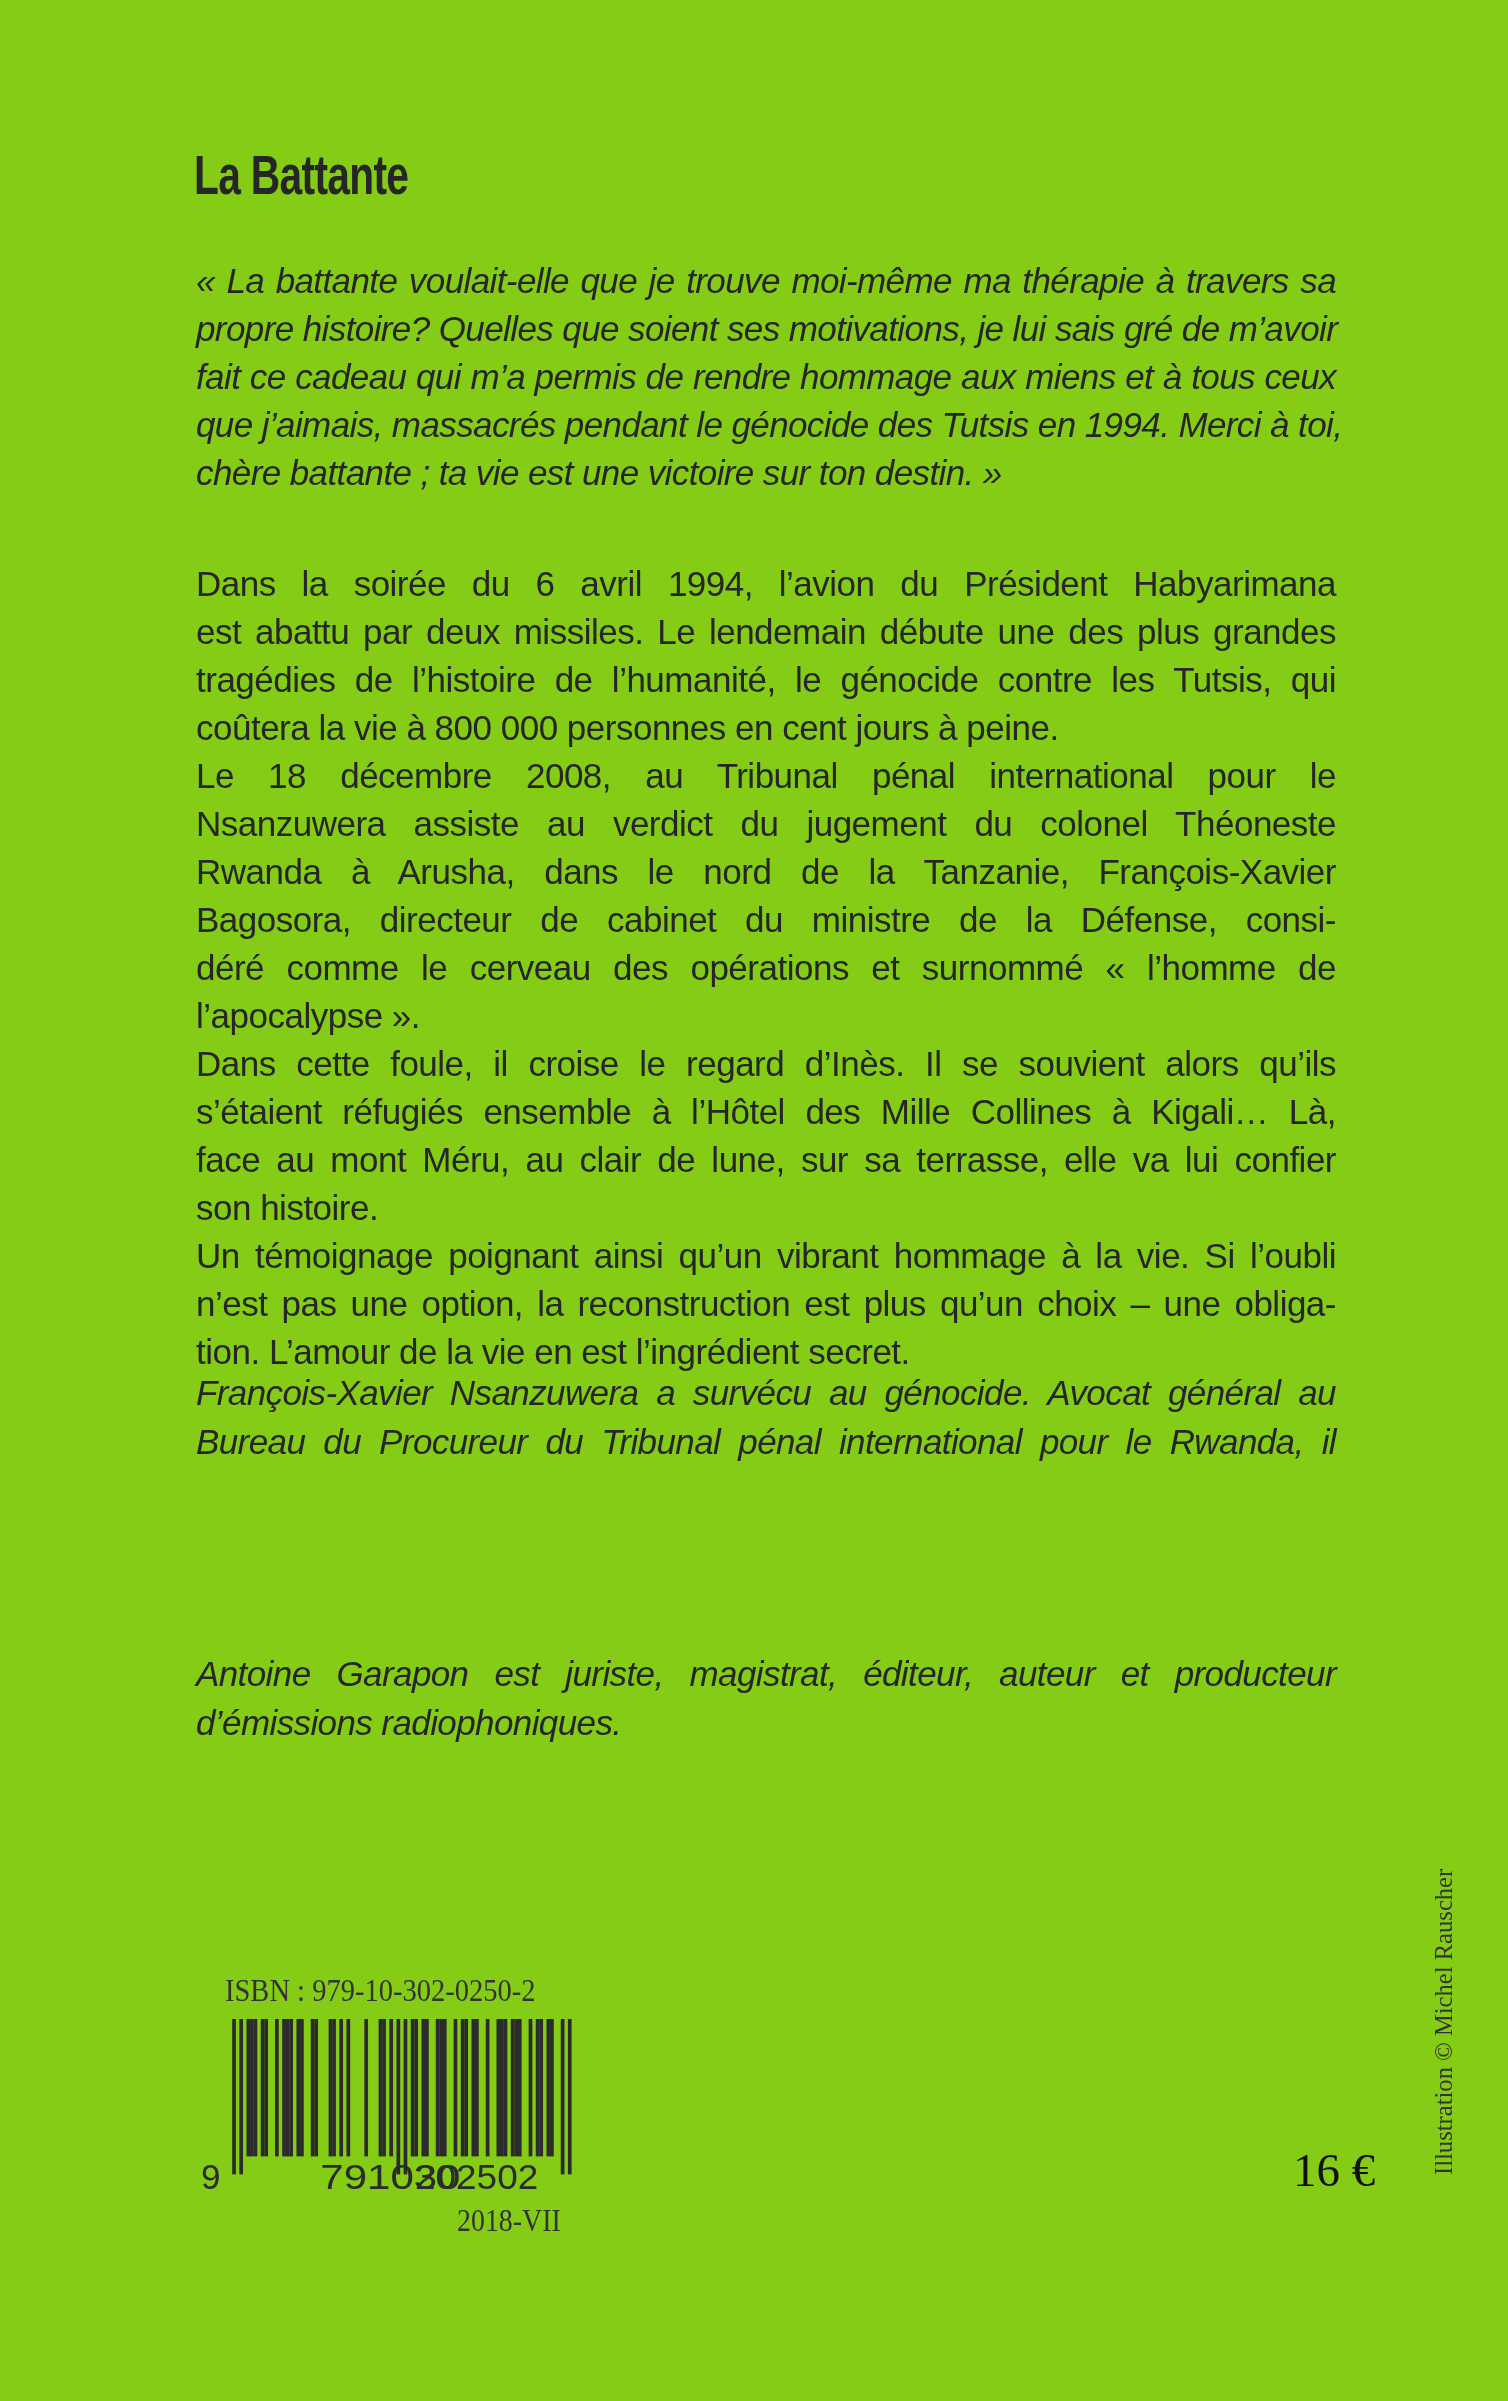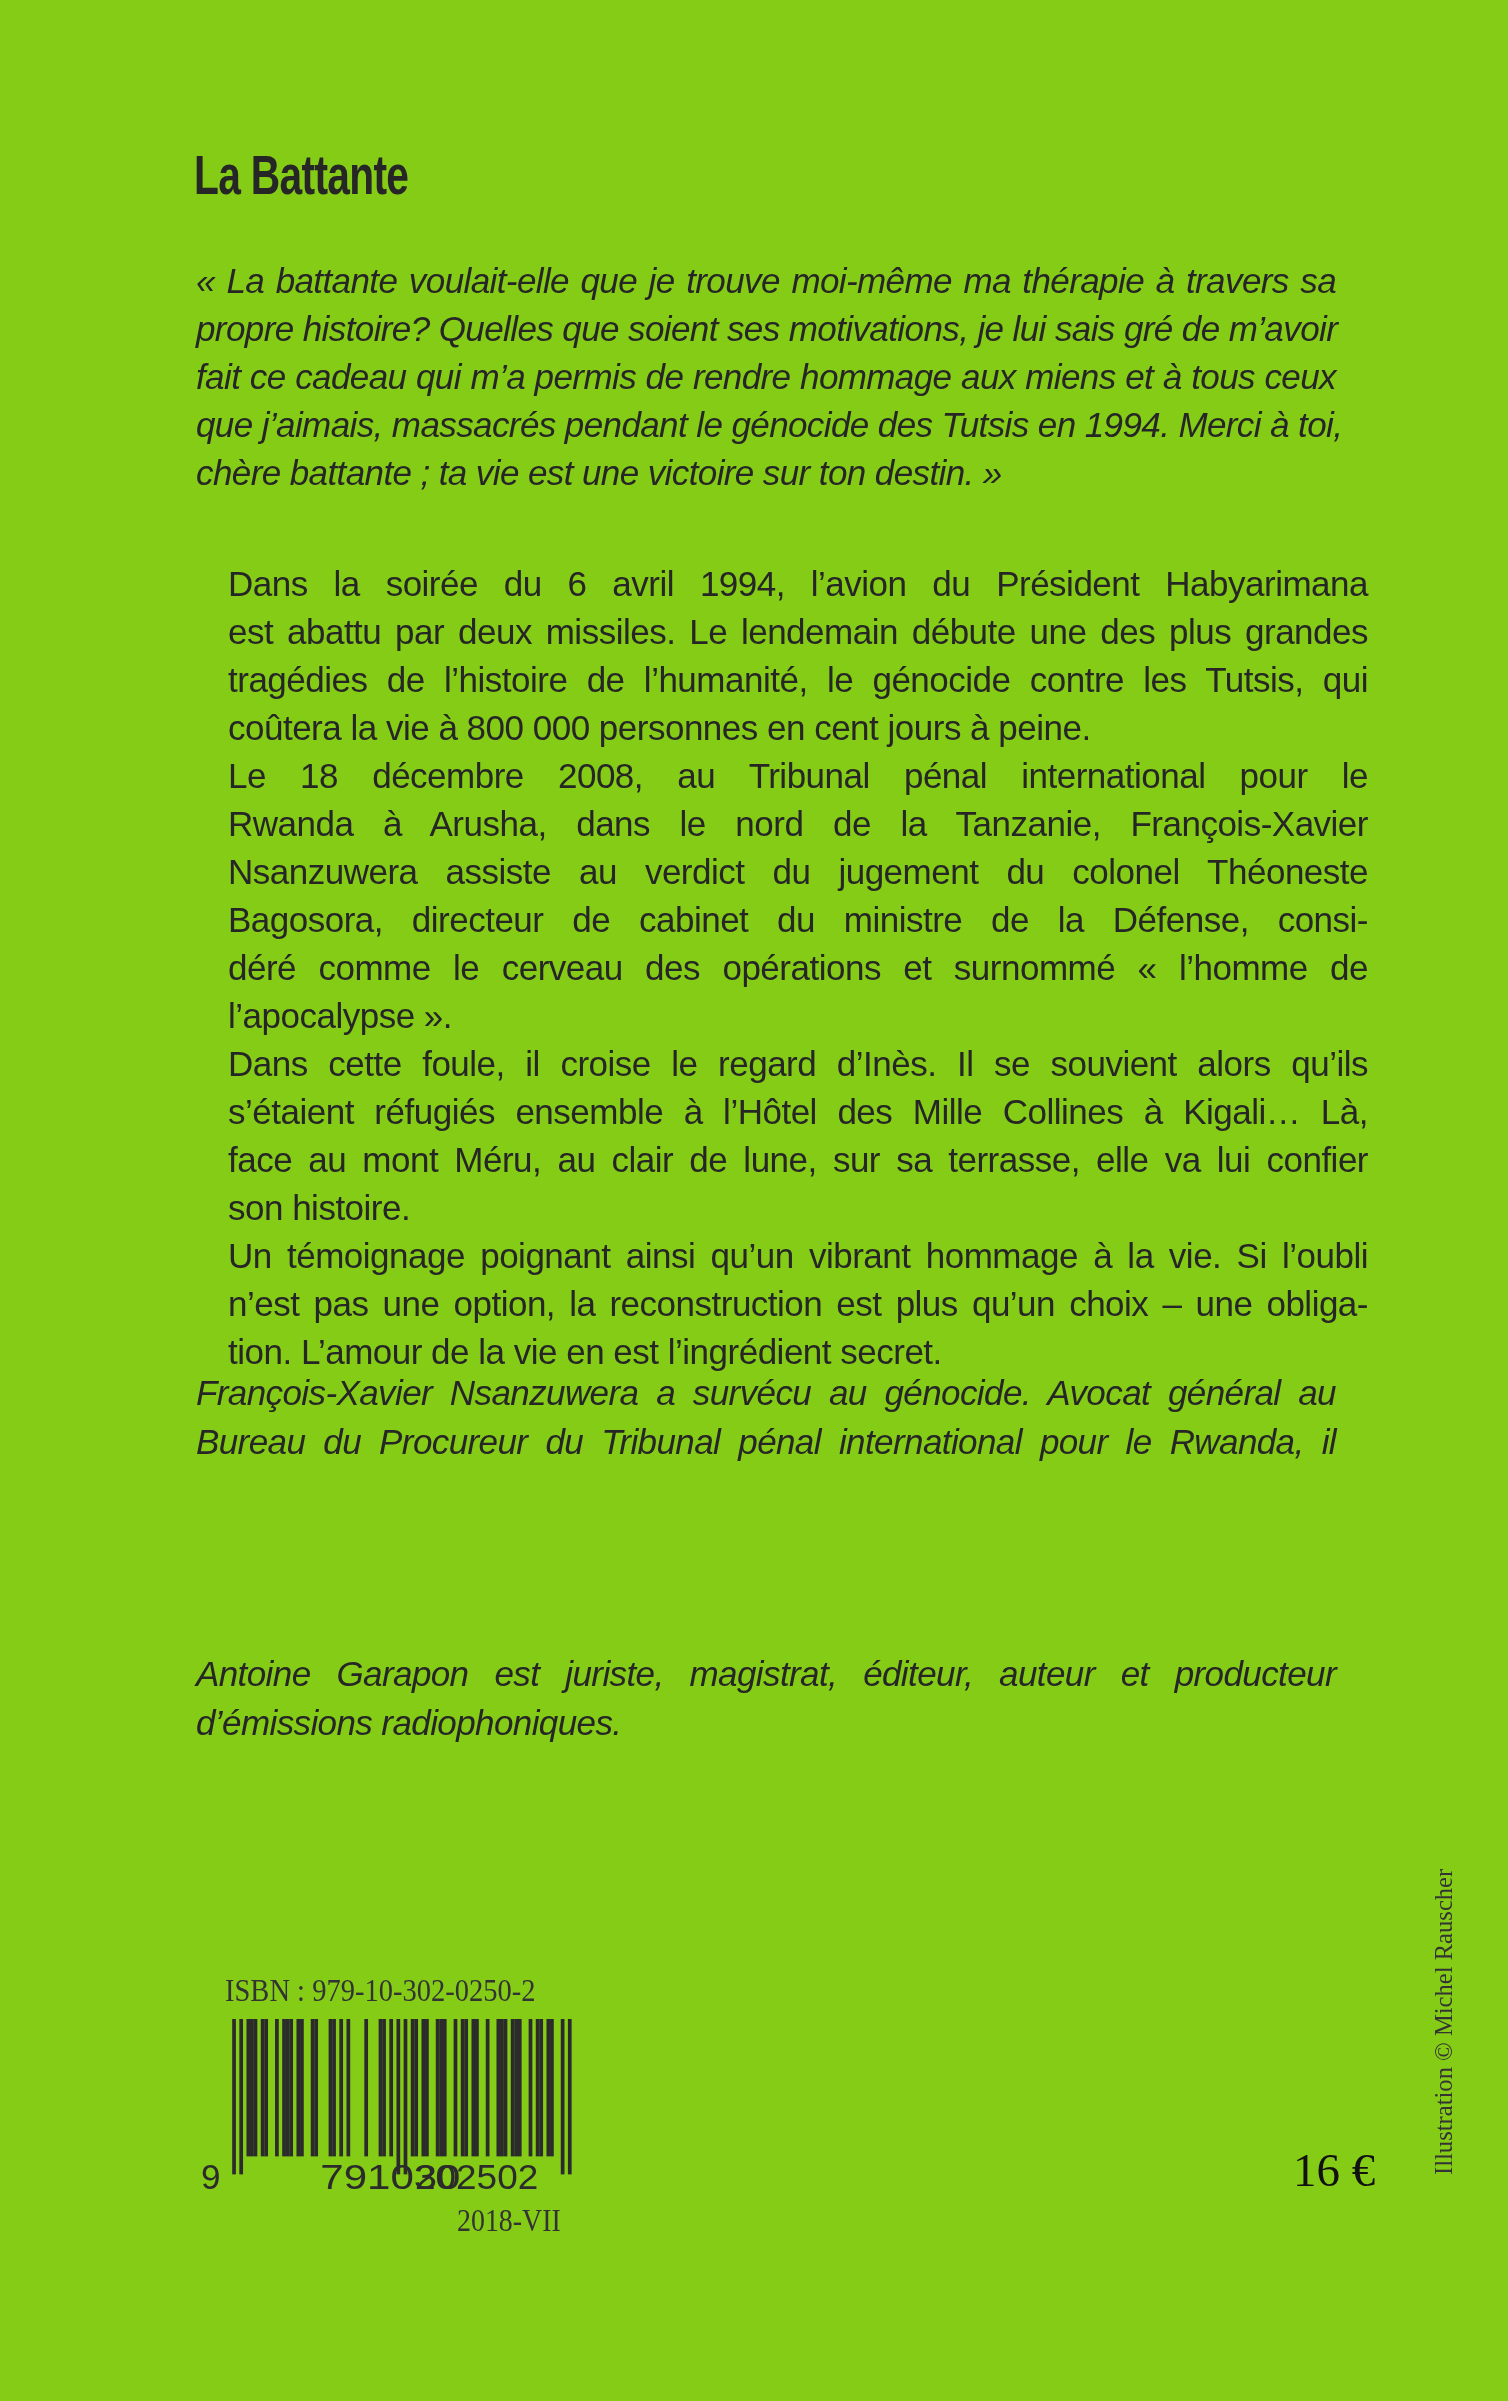--- a/index.html
+++ b/index.html
@@ -13,21 +13,21 @@
     transform: scaleX(0.74); transform-origin: left top;
     color: #262626; white-space: nowrap;
   }
 
   .col {
     position: absolute; left: 196px; width: 1140px;
     font-family: Liberation Sans, sans-serif; font-size: 35px; color: #262626;
     text-align: justify; hyphens: manual;
   }
   .quote { top: 257px; line-height: 48px; font-style: italic; letter-spacing: -0.6px; }
-  .summary { top: 560px; line-height: 48px; letter-spacing: -0.5px; margin-left: 32px; }
+  .summary { top: 560px; line-height: 48px; letter-spacing: -0.5px; }
   .bio1 { top: 1368px; line-height: 49px; font-style: italic; letter-spacing: -0.6px; }
   .bio2 { top: 1649px; line-height: 49px; font-style: italic; letter-spacing: -0.6px; }
   .line { display: block; text-align: justify; text-align-last: justify; white-space: nowrap; overflow: visible; }
   .line.last { text-align-last: left; }
 
   .isbn {
     position: absolute; left: 225px; top: 1972px;
     font-family: "Liberation Serif", serif; font-size: 31px; line-height: 38px;
     color: #333; white-space: nowrap; transform: scaleX(0.92); transform-origin: left top;
   }
@@ -63,22 +63,22 @@
     <span class="line">que j’aimais, massacrés pendant le génocide des Tutsis en 1994. Merci à toi,</span>
     <span class="line last">chère battante ; ta vie est une victoire sur ton destin. »</span>
   </div>
 
   <div class="col summary">
     <span class="line">Dans la soirée du 6 avril 1994, l’avion du Président Habyarimana</span>
     <span class="line">est abattu par deux missiles. Le lendemain débute une des plus grandes</span>
     <span class="line">tragédies de l’histoire de l’humanité, le génocide contre les Tutsis, qui</span>
     <span class="line last">coûtera la vie à 800 000 personnes en cent jours à peine.</span>
     <span class="line">Le 18 décembre 2008, au Tribunal pénal international pour le</span>
+    <span class="line">Nsanzuwera assiste au verdict du jugement du colonel Théoneste</span>
     <span class="line">Rwanda à Arusha, dans le nord de la Tanzanie, François-Xavier</span>
-    <span class="line">Nsanzuwera assiste au verdict du jugement du colonel Théoneste</span>
     <span class="line">Bagosora, directeur de cabinet du ministre de la Défense, consi-</span>
     <span class="line">déré comme le cerveau des opérations et surnommé « l’homme de</span>
     <span class="line last">l’apocalypse ».</span>
     <span class="line">Dans cette foule, il croise le regard d’Inès. Il se souvient alors qu’ils</span>
     <span class="line">s’étaient réfugiés ensemble à l’Hôtel des Mille Collines à Kigali… Là,</span>
     <span class="line">face au mont Méru, au clair de lune, sur sa terrasse, elle va lui confier</span>
     <span class="line last">son histoire.</span>
     <span class="line">Un témoignage poignant ainsi qu’un vibrant hommage à la vie. Si l’oubli</span>
     <span class="line">n’est pas une option, la reconstruction est plus qu’un choix – une obliga-</span>
     <span class="line last">tion. L’amour de la vie en est l’ingrédient secret.</span>

